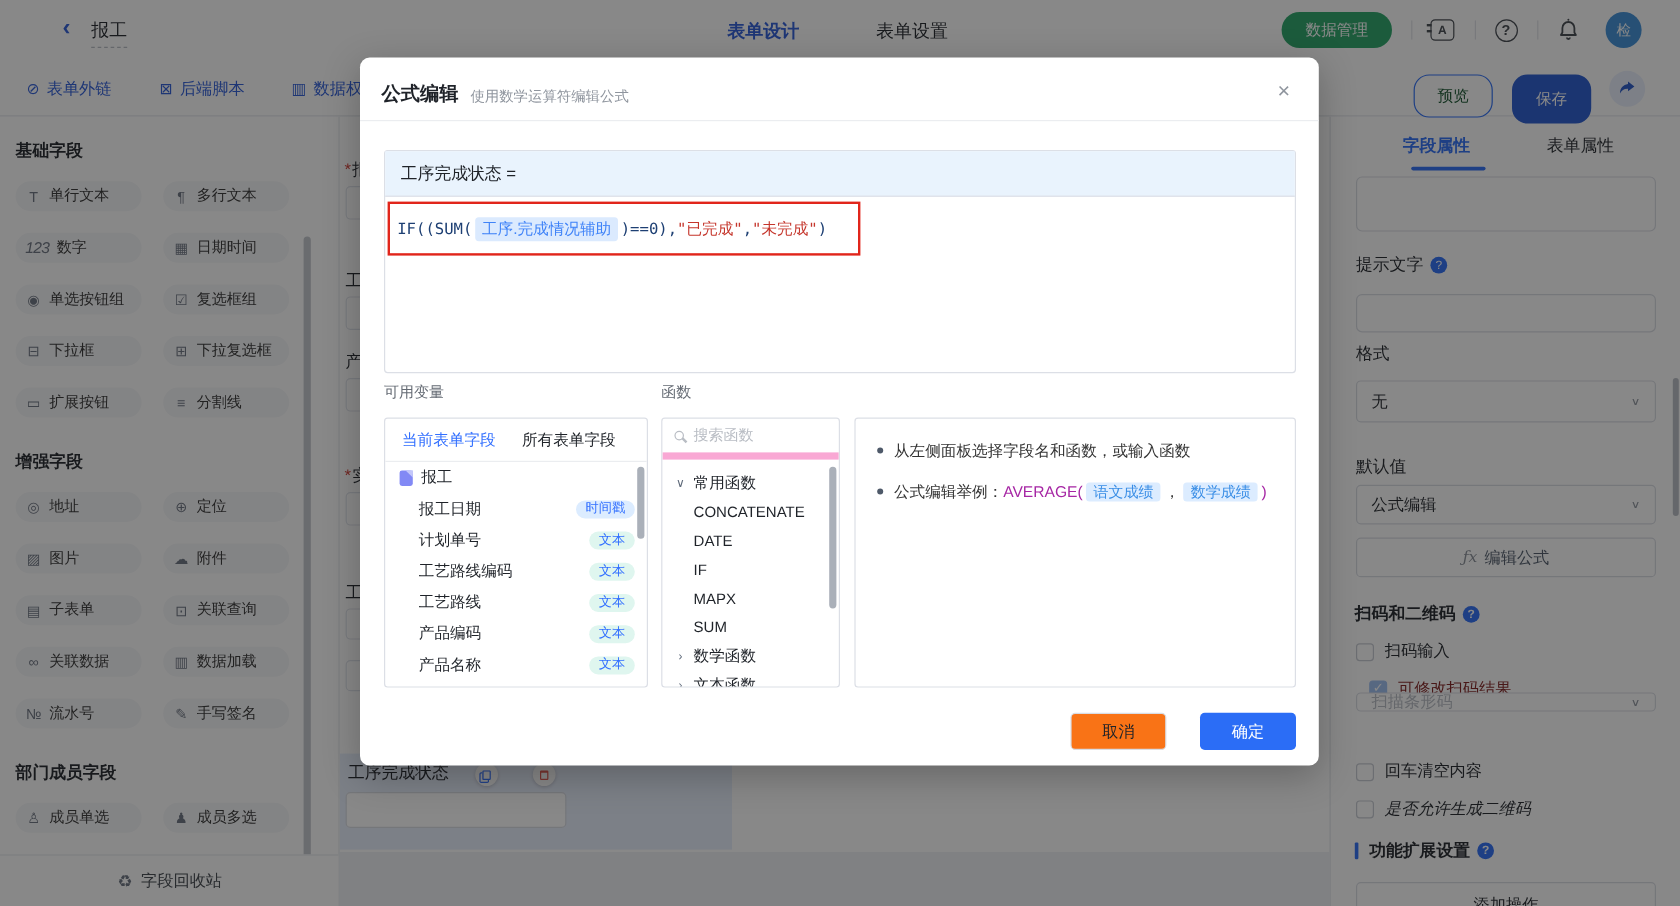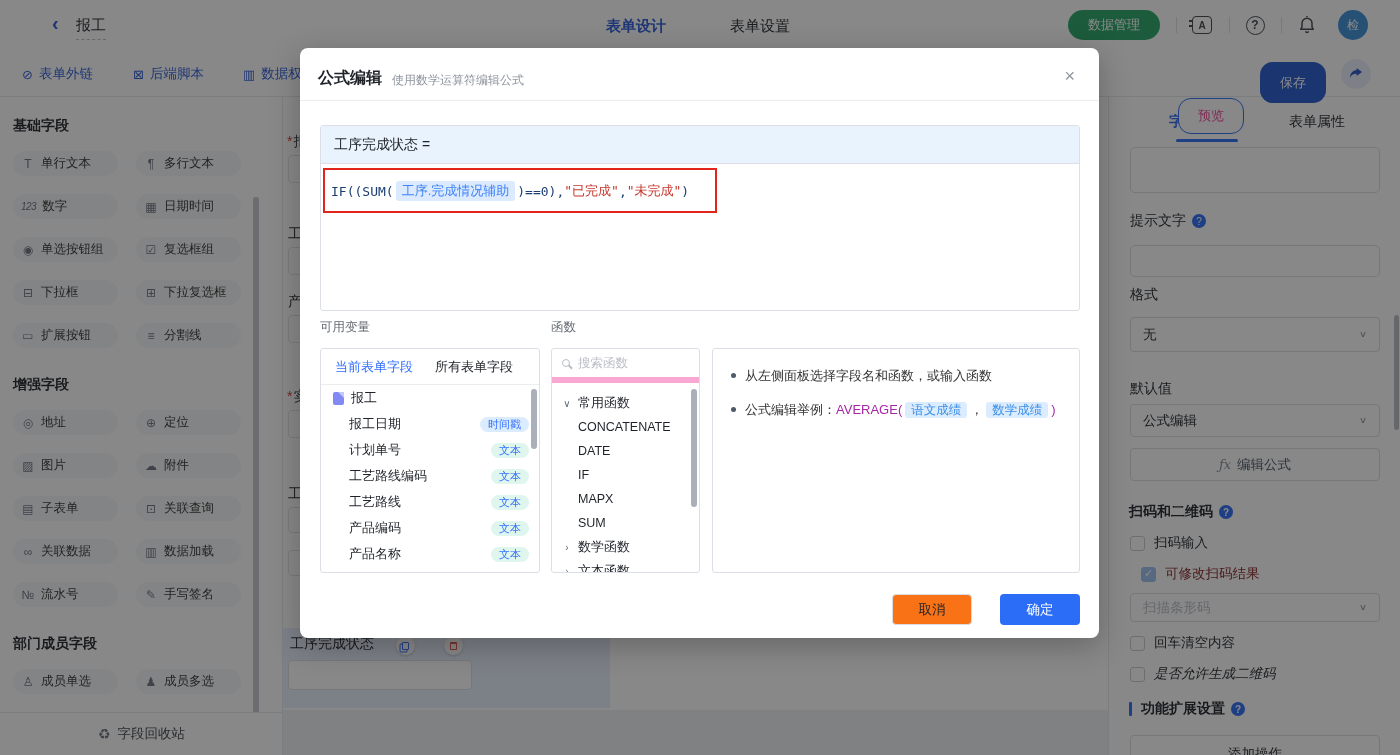--- a/index.html
+++ b/index.html
@@ -27,37 +27,37 @@
   .avatar { position:absolute; left:1338px; top:10px; width:30px; height:30px; border-radius:50%;
     background:#3d8fd8; color:#fff; font-size:12px; display:flex; align-items:center; justify-content:center; cursor:pointer; }
 
   
   .subbar { position:absolute; left:0; top:50px; width:1400px; height:47px; background:#fff;
     border-bottom:1px solid #e7e9ed; z-index:1; }
   .sub-link { position:absolute; top:15px; display:flex; gap:6px; align-items:center;
     color:#2b5bd9; font-size:13.5px; cursor:pointer; white-space:nowrap; }
   .sub-link .ic { font-size:13px; }
   .btn-preview { position:absolute; left:1178px; top:12px; width:66px; height:36px; border-radius:13px;
-    border:1px solid #2b6df6; color:#ec4899; background:#fff; font-size:13px;
-    display:flex; align-items:center; justify-content:center; cursor:pointer;margin-top:36px; }
+    border:1px solid #2b6df6; color:#14532d; background:#fff; font-size:13px;
+    display:flex; align-items:center; justify-content:center; cursor:pointer; }
   .btn-save { position:absolute; left:1260px; top:12px; width:66px; height:41px; border-radius:13px;
     background:#2458d0; color:#fff; font-size:13px; display:flex; align-items:center; justify-content:center; cursor:pointer; }
   .btn-share { position:absolute; left:1341px; top:9px; width:30px; height:30px; border-radius:50%;
     background:#e9effc; display:flex; align-items:center; justify-content:center; cursor:pointer; }
 
   
   .lsb { position:absolute; left:0; top:97px; width:283px; height:658px; background:#fff;
     border-right:1px solid #e7e9ed; overflow:hidden; }
   .lsb-inner { padding:20px 0 0 13px; }
   .sec-title { font-size:14px; font-weight:bold; color:#1f2329; margin:0 0 16px 0; }
   .btn-grid { display:grid; grid-template-columns:105px 105px; column-gap:18px; row-gap:18px; margin-bottom:28px; }
   .field-btn { height:25px; background:#f5f6f8; border-radius:13px; display:flex; align-items:center;
     padding:0 8px; gap:6px; cursor:grab; }
   .fb-icon { font-size:12px; color:#6b7380; min-width:14px; text-align:center; line-height:1; }
-  .fb-icon.small { font-size:10px; letter-spacing:-0.5px;font-style:italic; }
+  .fb-icon.small { font-size:13px; letter-spacing:-0.5px;font-style:italic; }
   .fb-label { font-size:12.5px; color:#333; white-space:nowrap; }
   .lsb-scroll { position:absolute; left:253px; top:100px; width:6px; height:562px; border-radius:3px; background:#c2c6cd; }
   .recycle { position:absolute; left:0; bottom:0; width:283px; height:43px; background:#fff;
     border-top:1px solid #e7e9ed; display:flex; align-items:center; justify-content:center; gap:7px;
     font-size:13.5px; color:#41464d; cursor:pointer; }
   .recycle .ic { font-size:14px; color:#6b7380; }
 
   
   .canvas { position:absolute; left:283px; top:97px; width:825px; height:658px; background:#eef0f4; overflow:hidden; }
   .form-card { position:absolute; left:0; top:0; width:825px; height:613px; background:#fff; }
@@ -387,21 +387,21 @@
     <div id="scan-cbs">
         <div class="cbrow" style="top: 437px;">
           <span class="cb"></span>
           <span>扫码输入</span>
         </div>
         <div class="cbrow disabled" style="top: 468px;">
           <span class="cb checked-disabled"></span>
           <span>可修改扫码结果</span>
         </div>
       </div>
-    <div class="sel disabled" style="top:496px;height:29px">
+    <div class="sel disabled" style="top:480px;height:16px">
       <span>扫描条形码</span>
         <span class="chev">∨</span>
     </div>
     <div id="qr-cbs">
         <div class="cbrow" style="top: 537px;">
           <span class="cb"></span>
           <span>回车清空内容</span>
         </div>
         <div class="cbrow" style="top: 568px; font-style: italic;">
           <span class="cb"></span>

